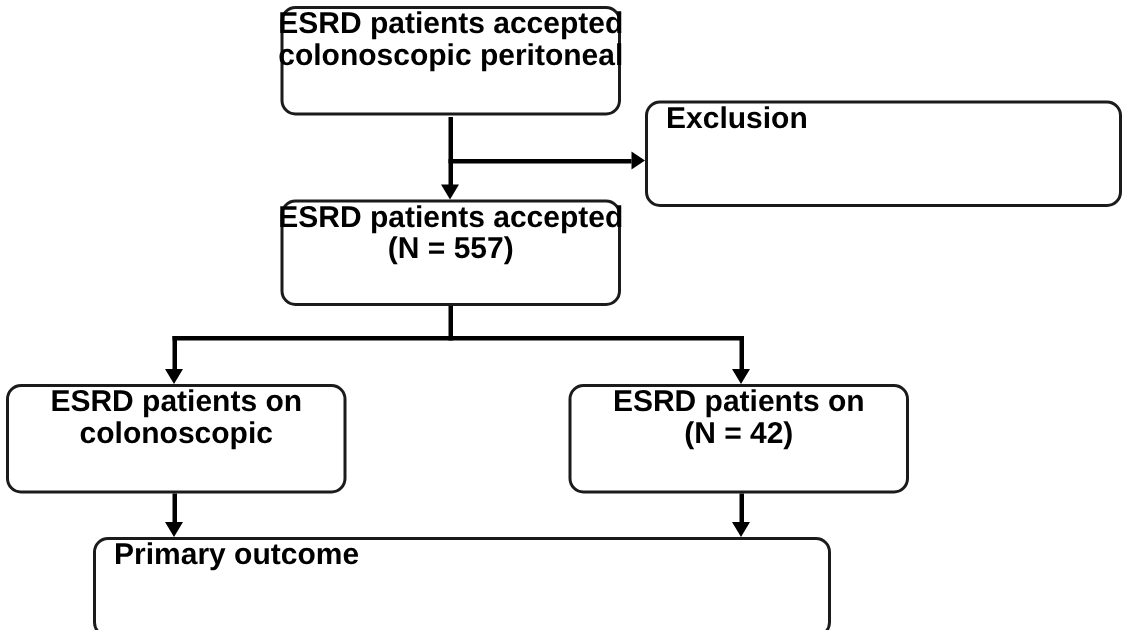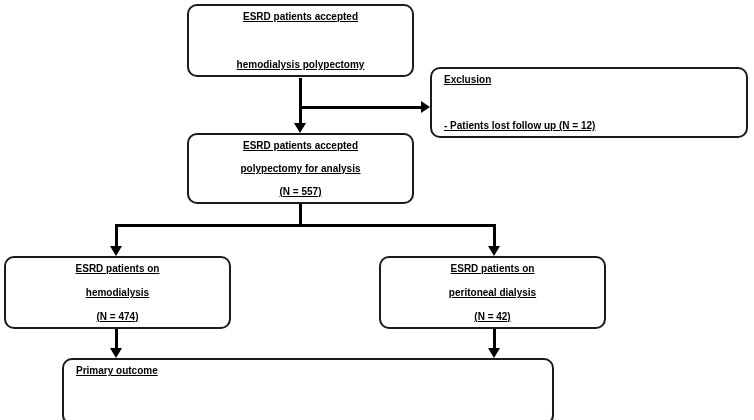--- a/index.html
+++ b/index.html
@@ -22,26 +22,25 @@
     overflow: hidden;
   }
   .box {
     position: absolute;
     box-sizing: border-box;
     background: var(--bg-color);
     border: 2px solid var(--border-color);
     border-radius: 10px;
     display: flex;
     flex-direction: column;
-    justify-content: space-between;
+    justify-content: flex-start;
     font-weight: bold;
-    font-size: 10px;
+    font-size: 20px;
     line-height: 21px;
     color: var(--text-color);
-    text-decoration: underline;
   }
   .box.center {
     align-items: center;
     text-align: center;
   }
   .box.leftalign {
     align-items: flex-start;
     text-align: left;
     padding-left: 12px;
     padding-right: 3px;
@@ -71,43 +70,39 @@
     border-left: 9px solid var(--line-color);
   }
 </style>
 </head>
 <body>
 
 <div class="canvas">
 
   <div class="box center" style="left:187px; top:4px; width:227px; height:73px;">
     <span class="bline">ESRD patients accepted</span>
-    <span class="bline">hemodialysis polypectomy</span>
+    <span class="bline">colonoscopic peritoneal</span>
   </div>
 
   <div class="box leftalign" style="left:430px; top:67px; width:318px; height:71px;">
     <span class="bline">Exclusion</span>
-    <span class="bline">- Patients lost follow up (N = 12)</span>
   </div>
 
   <div class="box center" style="left:187px; top:133px; width:227px; height:71px;">
     <span class="bline">ESRD patients accepted</span>
-    <span class="bline">polypectomy for analysis</span>
     <span class="bline">(N = 557)</span>
   </div>
 
   <div class="box center" style="left:4px; top:256px; width:227px; height:73px;">
     <span class="bline">ESRD patients on</span>
-    <span class="bline">hemodialysis</span>
-    <span class="bline">(N = 474)</span>
+    <span class="bline">colonoscopic</span>
   </div>
 
   <div class="box center" style="left:379px; top:256px; width:227px; height:73px;">
     <span class="bline">ESRD patients on</span>
-    <span class="bline">peritoneal dialysis</span>
     <span class="bline">(N = 42)</span>
   </div>
 
   <div class="box leftalign" style="left:62px; top:358px; width:492px; height:67px;">
     <span class="bline">Primary outcome</span>
   </div>
 
   <div class="cline" style="left:299px; top:78px; width:3px; height:46px;"></div>
   <div class="arrow-down" style="left:294px; top:123px;"></div>
 

